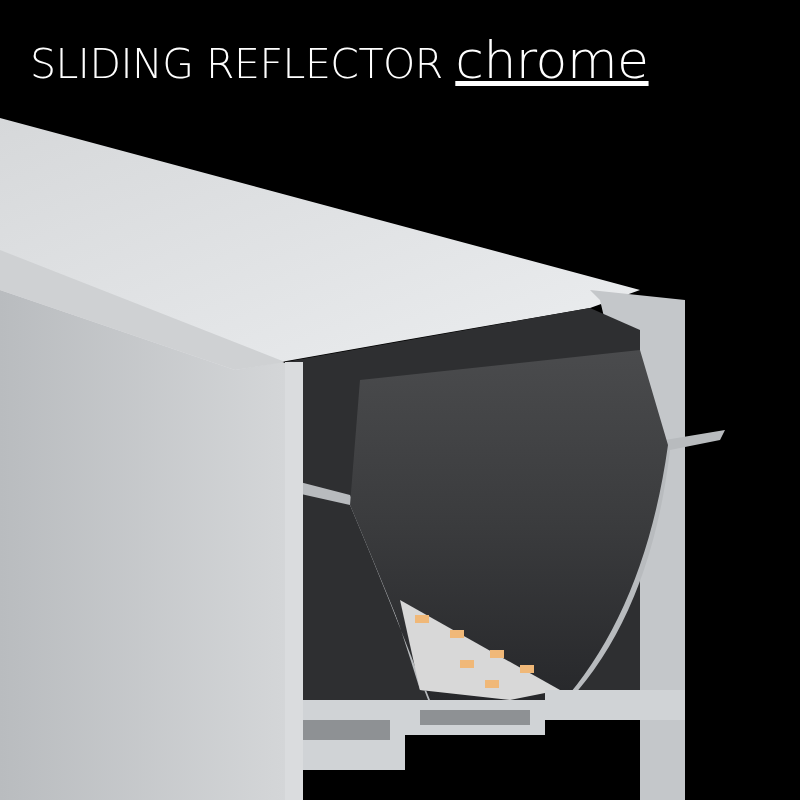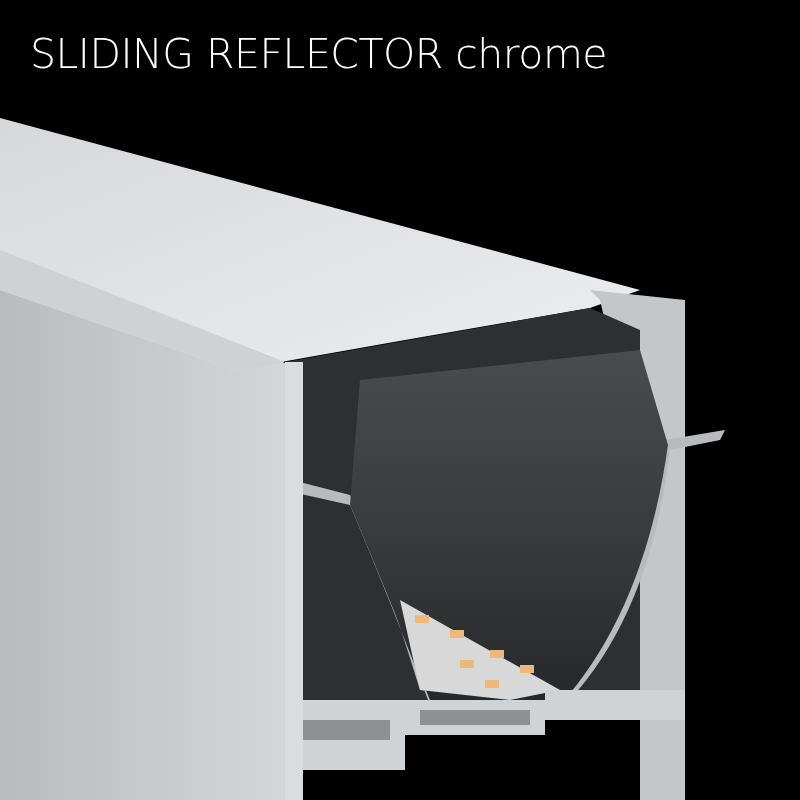--- a/index.html
+++ b/index.html
@@ -3,21 +3,21 @@
 <meta charset="utf-8">
 <style>
   html, body { margin:0; padding:0; background:#000; }
   body { width:800px; height:800px; position:relative; overflow:hidden; }
   .title {
     position:absolute; left:30px; top:30px;
     font-family:"DejaVu Sans", sans-serif; font-weight:300;
     font-size:41px; color:#ffffff; letter-spacing:-0.5px;
     white-space:nowrap;
   }
-  .title .sub { font-size:41px; }
+  .title .sub { font-size:52px;text-decoration:underline; }
   svg.product { position:absolute; left:0; top:0; }
 </style>
 </head>
 <body>
 
 <div class="title">
   <span>SLIDING REFLECTOR</span>
   <span class="sub">chrome</span>
 </div>
 

